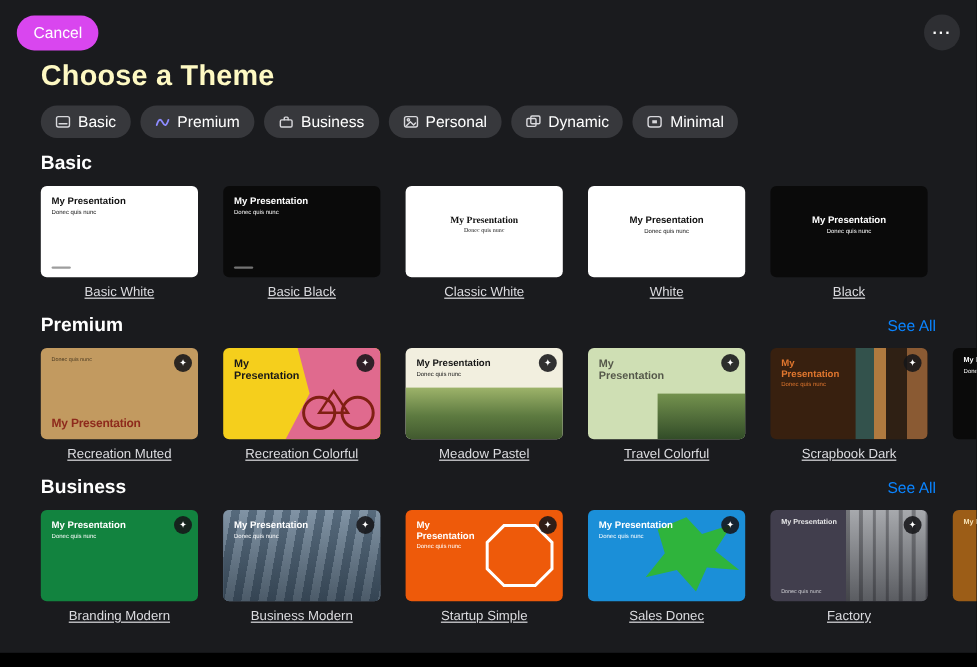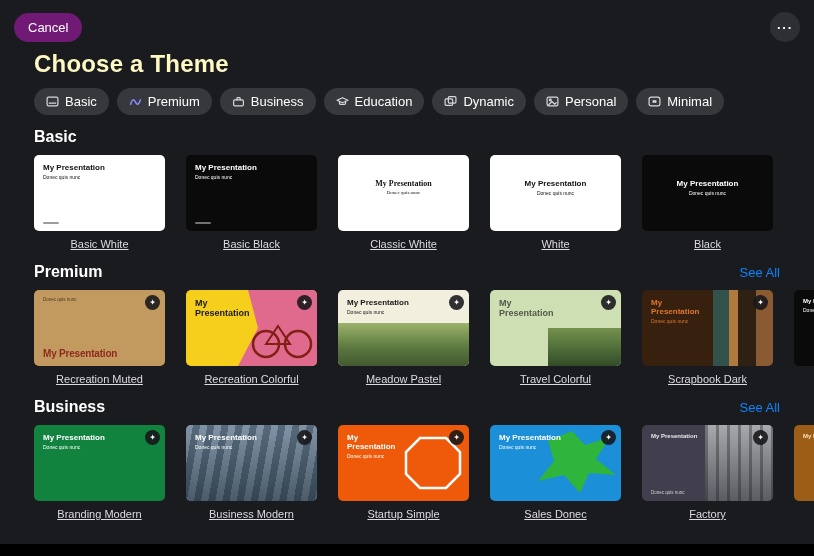--- a/index.html
+++ b/index.html
@@ -3,21 +3,21 @@
 <meta charset="utf-8">
 <style>
   *{margin:0;padding:0;box-sizing:border-box;}
   html,body{width:814px;height:556px;}
   body{background:#000;font-family:"Liberation Sans",sans-serif;overflow:hidden;}
   .screen{width:814px;height:544px;background:#1a1b1e;position:relative;overflow:hidden;}
   .letterbox{width:814px;height:12px;background:#000;}
 
   
   .topbar{display:flex;justify-content:space-between;align-items:center;padding:12px 14px 0 14px;}
-  .cancel{background:#701a75;color:#fff;font-size:13px;padding:7px 14px;border-radius:18px;border:none;font-family:inherit;cursor:pointer;}
+  .cancel{background:#d946ef;color:#fff;font-size:13px;padding:7px 14px;border-radius:18px;border:none;font-family:inherit;cursor:pointer;}
   .more{width:30px;height:30px;border-radius:50%;background:#2e2f33;color:#fff;border:none;display:flex;align-items:center;justify-content:center;font-size:13px;font-weight:700;letter-spacing:1px;cursor:pointer;font-family:inherit;}
 
   h1{margin:8px 0 10px 34px;font-size:24px;font-weight:700;color:#fef9c3;letter-spacing:.2px;}
 
   
   .chips{display:flex;gap:8px;margin:0 0 2px 34px;}
   .chip{display:flex;align-items:center;gap:6px;background:#37383c;border:none;color:#fff;font-size:13px;height:27px;padding:0 12px;border-radius:16px;font-family:inherit;cursor:pointer;white-space:nowrap;}
   .chip-ic{display:flex;width:13px;height:13px;align-items:center;justify-content:center;}
   .chip-ic svg{width:13px;height:13px;fill:none;stroke:#d8d8dc;stroke-width:1.1;stroke-linecap:round;stroke-linejoin:round;}
   .chip-ic svg.premium-stroke{stroke:#8d8bff;stroke-width:1.4;}
@@ -99,44 +99,35 @@
           <svg viewBox="0 0 12 12">
             <rect x="1.5" y="4.5" width="9" height="5.5" rx="1"></rect>
             <path d="M4.5 4.5 V3.2 a.8 .8 0 0 1 .8 -.8 h1.4 a.8 .8 0 0 1 .8 .8 V4.5"></path>
           </svg>
         </span>
       <span>Business</span>
     </button>
     <button class="chip">
       <span class="chip-ic">
           <svg viewBox="0 0 12 12">
-            <path d="M6 2.5 L11 4.8 6 7.1 1 4.8 Z"></path>
-            <path d="M3.2 5.8 V8 c0 1 5.6 1 5.6 0 V5.8"></path>
-          </svg>
-        </span>
-      <span>Education</span>
-    </button>
-    <button class="chip">
-      <span class="chip-ic">
-          <svg viewBox="0 0 12 12">
-            <rect x="1" y="3.5" width="7" height="6" rx="1"></rect>
-            <rect x="4" y="1.5" width="7" height="6" rx="1"></rect>
-          </svg>
-        </span>
-      <span>Dynamic</span>
-    </button>
-    <button class="chip">
-      <span class="chip-ic">
-          <svg viewBox="0 0 12 12">
             <rect x="1" y="2" width="10" height="8" rx="1.5"></rect>
             <circle cx="4" cy="4.5" r="0.9"></circle>
             <path d="M2.5 9 L5.5 6 8 8.5 9.5 7"></path>
           </svg>
         </span>
       <span>Personal</span>
+    </button>
+    <button class="chip">
+      <span class="chip-ic">
+          <svg viewBox="0 0 12 12">
+            <rect x="1" y="3.5" width="7" height="6" rx="1"></rect>
+            <rect x="4" y="1.5" width="7" height="6" rx="1"></rect>
+          </svg>
+        </span>
+      <span>Dynamic</span>
     </button>
     <button class="chip">
       <span class="chip-ic">
           <svg viewBox="0 0 12 12">
             <rect x="1" y="2" width="10" height="8" rx="2"></rect>
             <rect x="4.2" y="4.8" width="3.6" height="2.4" fill="#d8d8dc" stroke="none"></rect>
           </svg>
         </span>
       <span>Minimal</span>
     </button>

